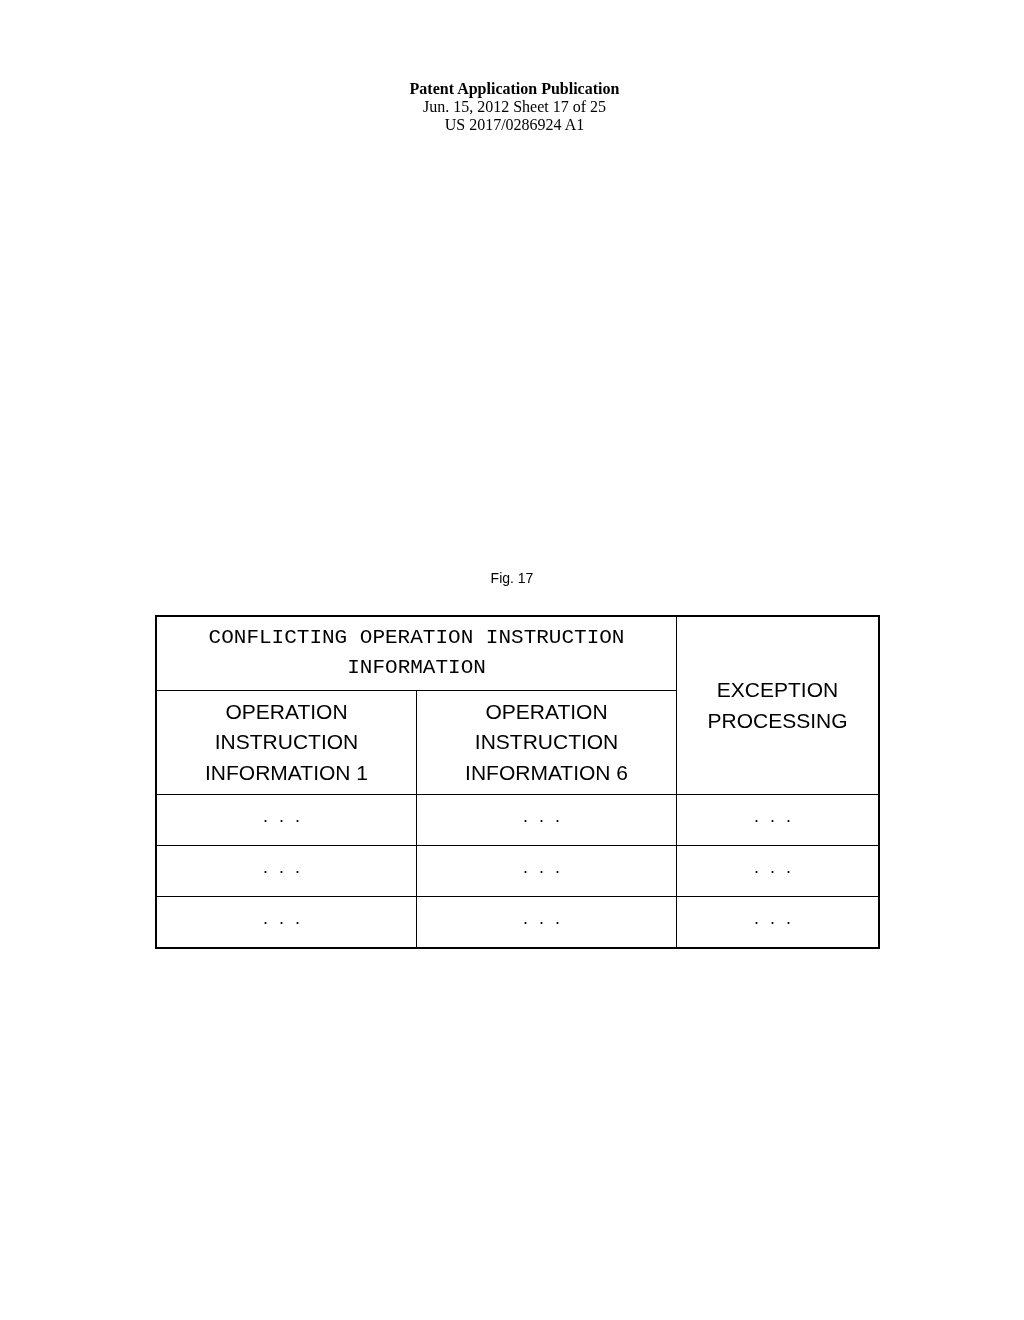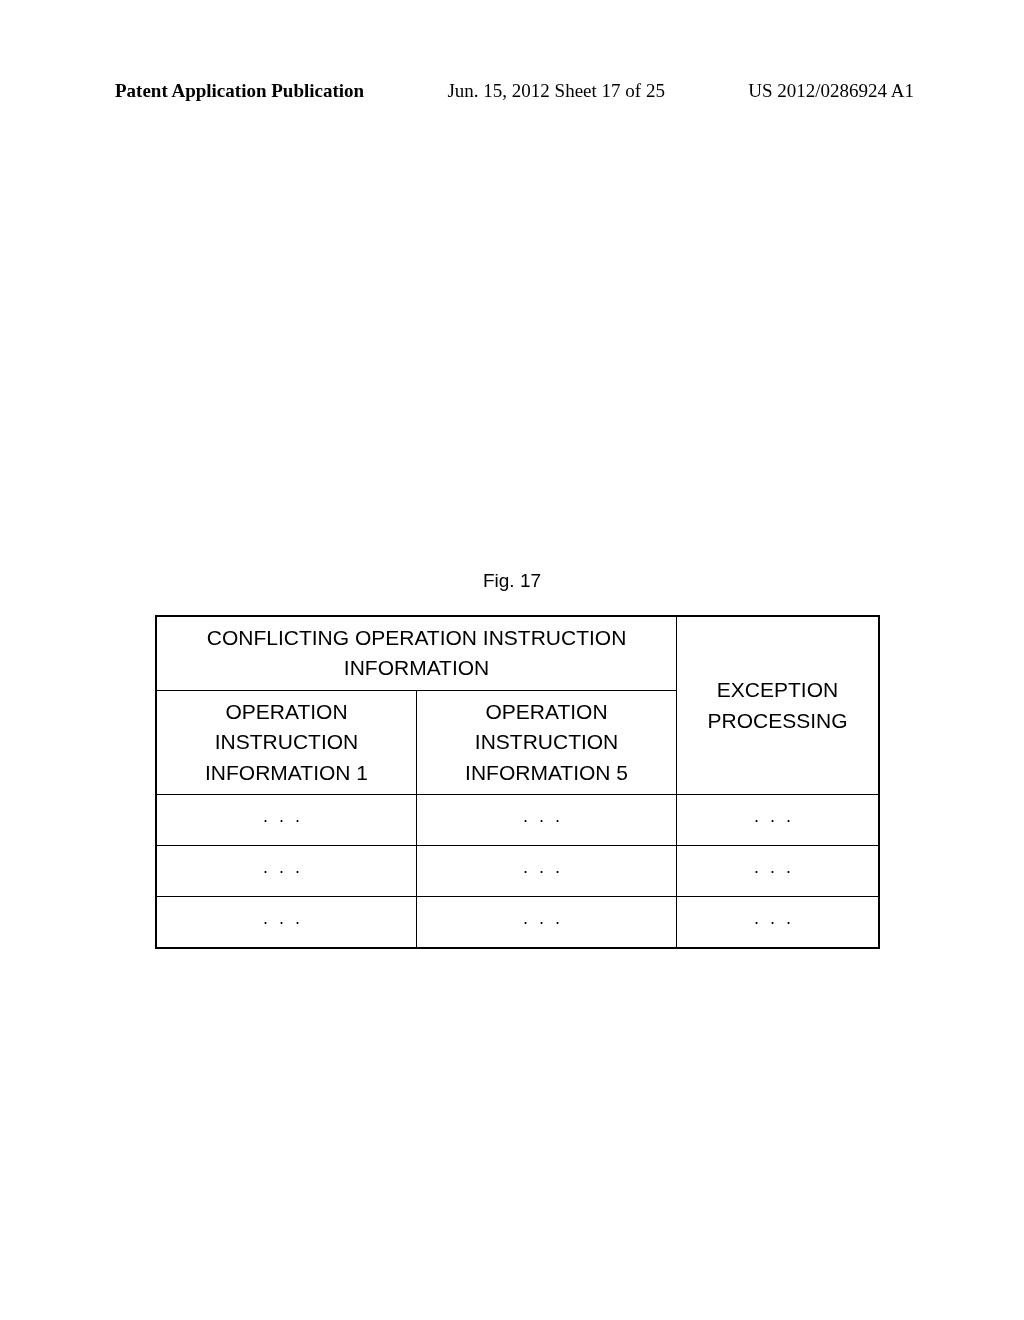--- a/index.html
+++ b/index.html
@@ -15,38 +15,39 @@
       position: relative;
     }
     .header {
       position: absolute;
       top: 80px;
       left: 115px;
       right: 110px;
       display: flex;
       justify-content: space-between;
       align-items: center;
-      font-size: 19px;
+      font-size: 16px;
+      flex-direction: column;
     }
     .header-left {
       font-weight: bold;
     }
     .header-center {
       font-weight: normal;
     }
     .header-right {
       font-weight: normal;
     }
     .figure-label {
       position: absolute;
       top: 570px;
       left: 50%;
       transform: translateX(-50%);
       font-family: Arial, Helvetica, sans-serif;
-      font-size: 19px;
+      font-size: 14px;
     }
     .table-container {
       position: absolute;
       top: 615px;
       left: 155px;
       width: 725px;
     }
     table {
       width: 100%;
       border-collapse: collapse;
@@ -57,20 +58,21 @@
     th, td {
       border: 1px solid #000000;
       text-align: center;
       vertical-align: middle;
       padding: 12px 8px;
       line-height: 1.45;
     }
     .top-header {
       font-weight: normal;
       padding: 6px 8px;
+      font-family: Liberation Mono, monospace;
     }
     .sub-header {
       font-weight: normal;
       padding: 6px 26px;
     }
     .exception-header {
       font-weight: normal;
       width: 28%;
     }
     .data-cell {
@@ -78,35 +80,35 @@
       font-size: 18px;
       letter-spacing: 10px;
     }
   </style>
 </head>
 <body>
 
 <div class="header">
   <span class="header-left">Patent Application Publication</span>
   <span class="header-center">Jun. 15, 2012  Sheet 17 of 25</span>
-  <span class="header-right">US 2012/0286924 A1</span>
+  <span class="header-right">US 2017/0286924 A1</span>
 </div>
 
 <div class="figure-label">Fig. 17</div>
 
 <div class="table-container">
   <table>
     <thead>
       <tr>
         <th class="top-header" colspan="2">CONFLICTING OPERATION INSTRUCTION INFORMATION</th>
         <th class="exception-header" rowspan="2">EXCEPTION PROCESSING</th>
       </tr>
       <tr>
         <th class="sub-header">OPERATION INSTRUCTION INFORMATION 1</th>
-        <th class="sub-header">OPERATION INSTRUCTION INFORMATION 5</th>
+        <th class="sub-header">OPERATION INSTRUCTION INFORMATION 6</th>
       </tr>
     </thead>
     <tbody>
       <tr>
         <td class="data-cell">···</td>
         <td class="data-cell">···</td>
         <td class="data-cell">···</td>
       </tr>
       <tr>
         <td class="data-cell">···</td>

